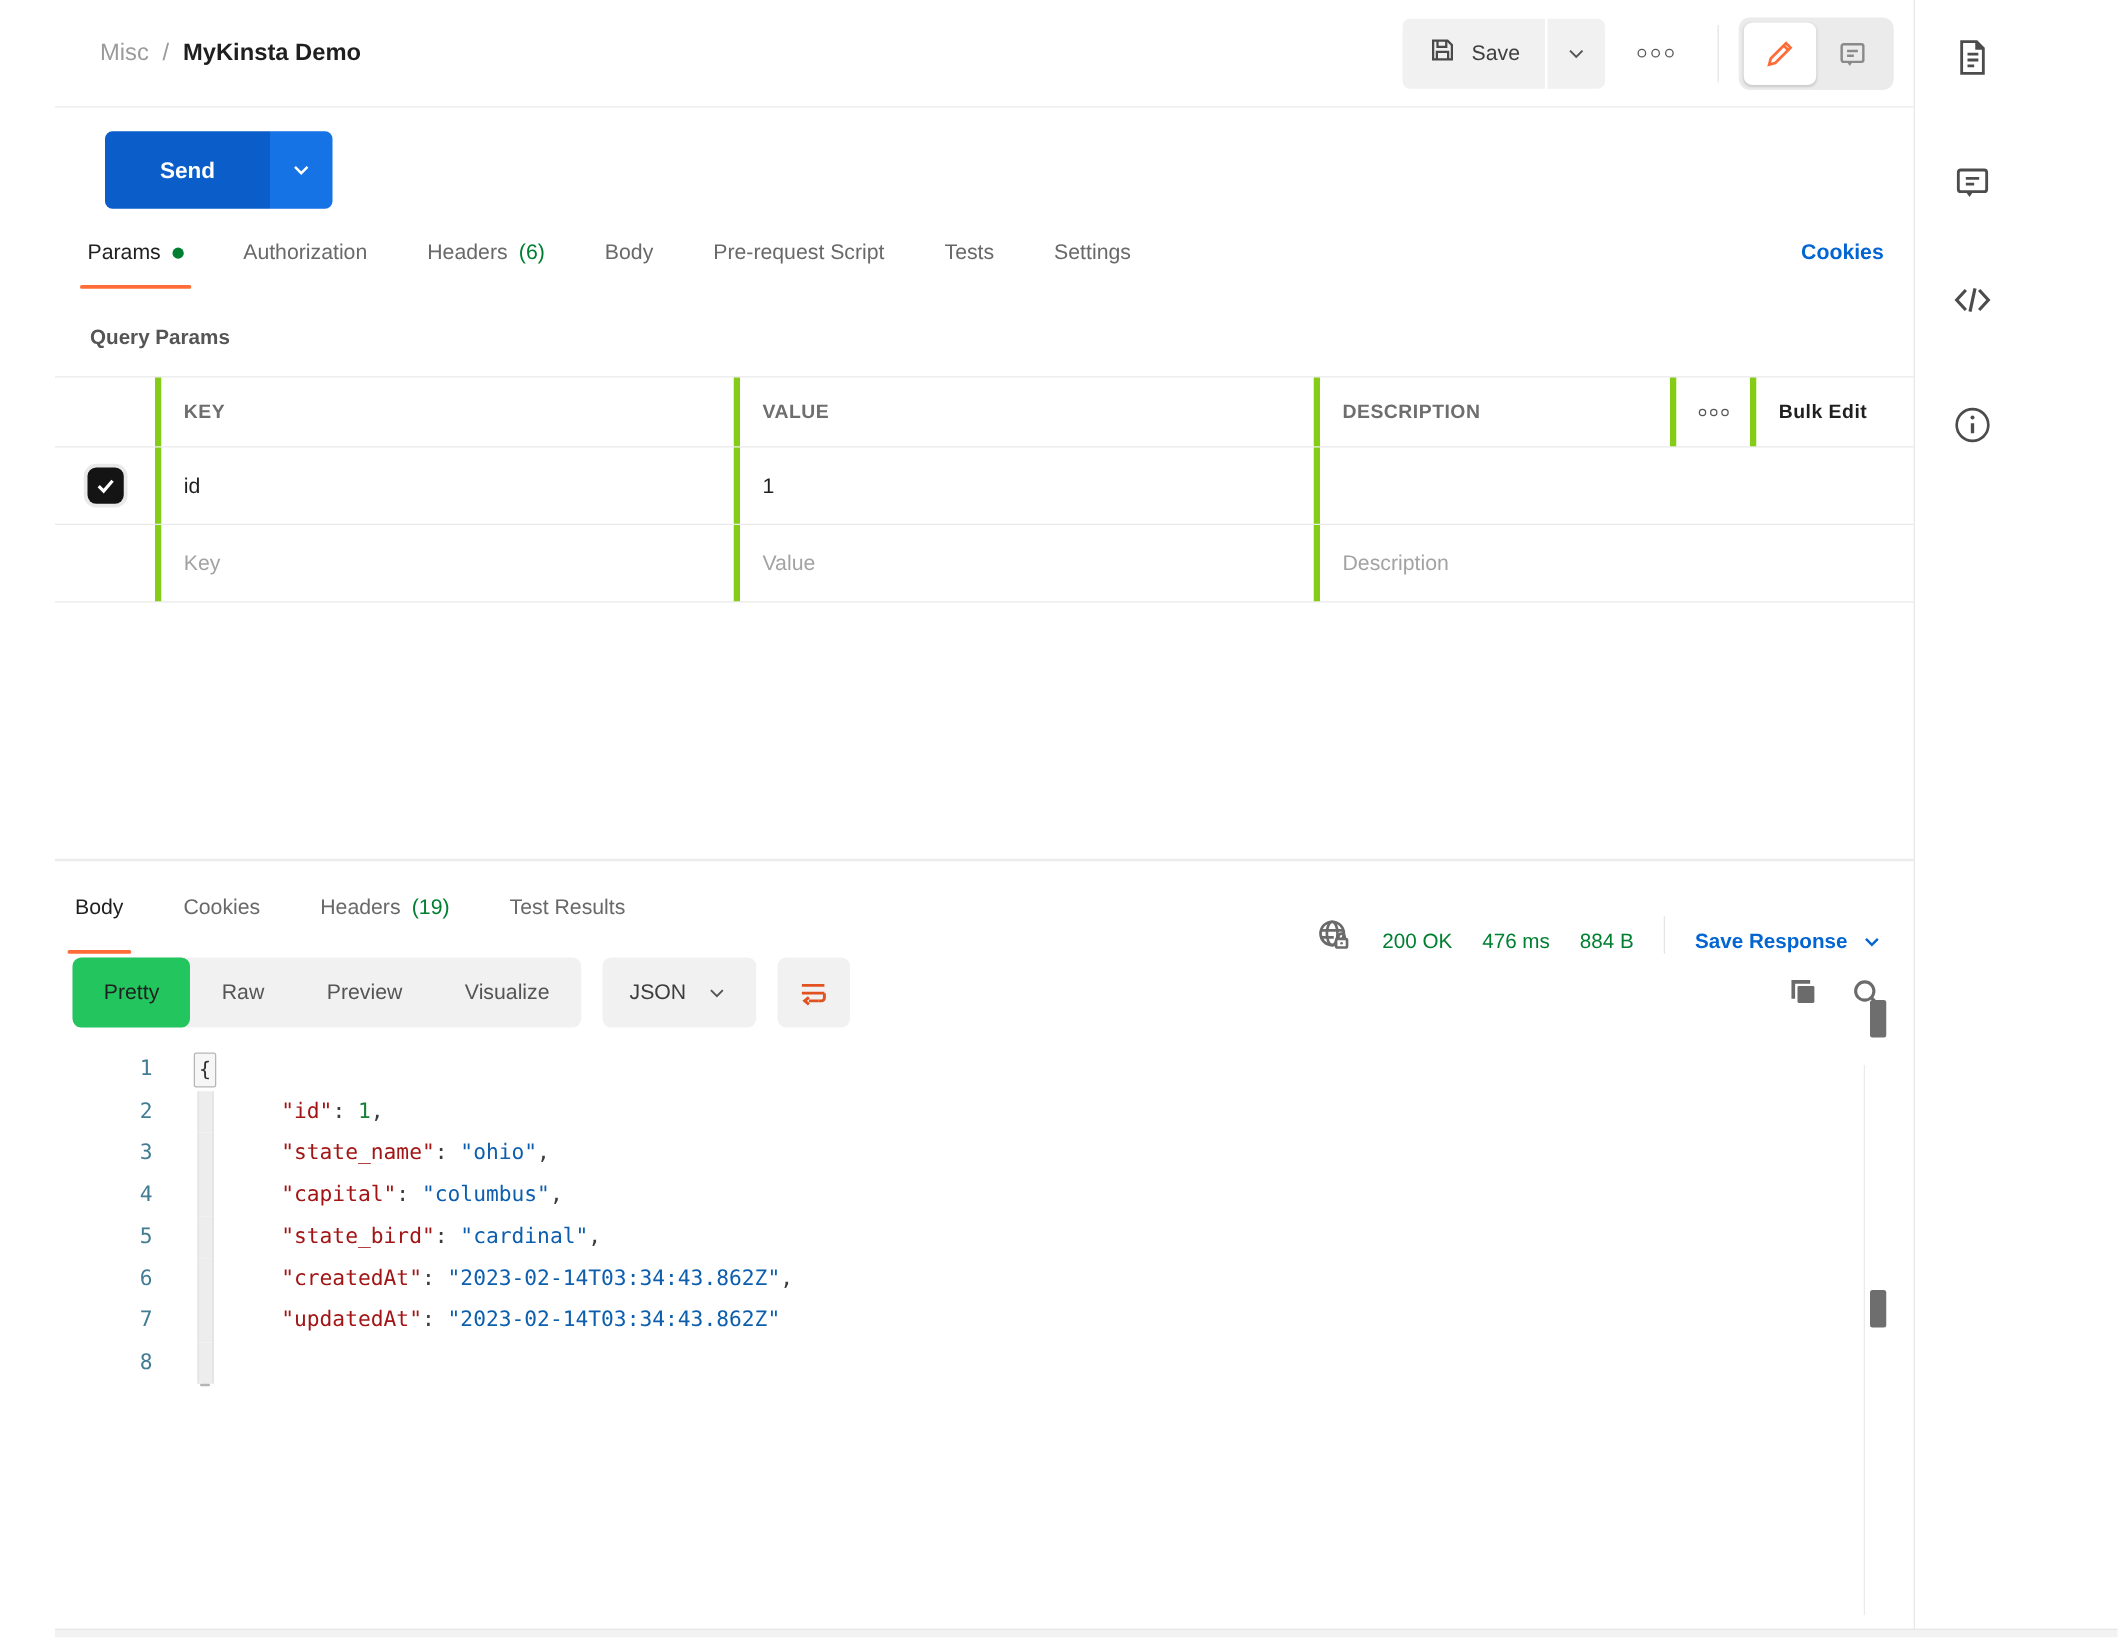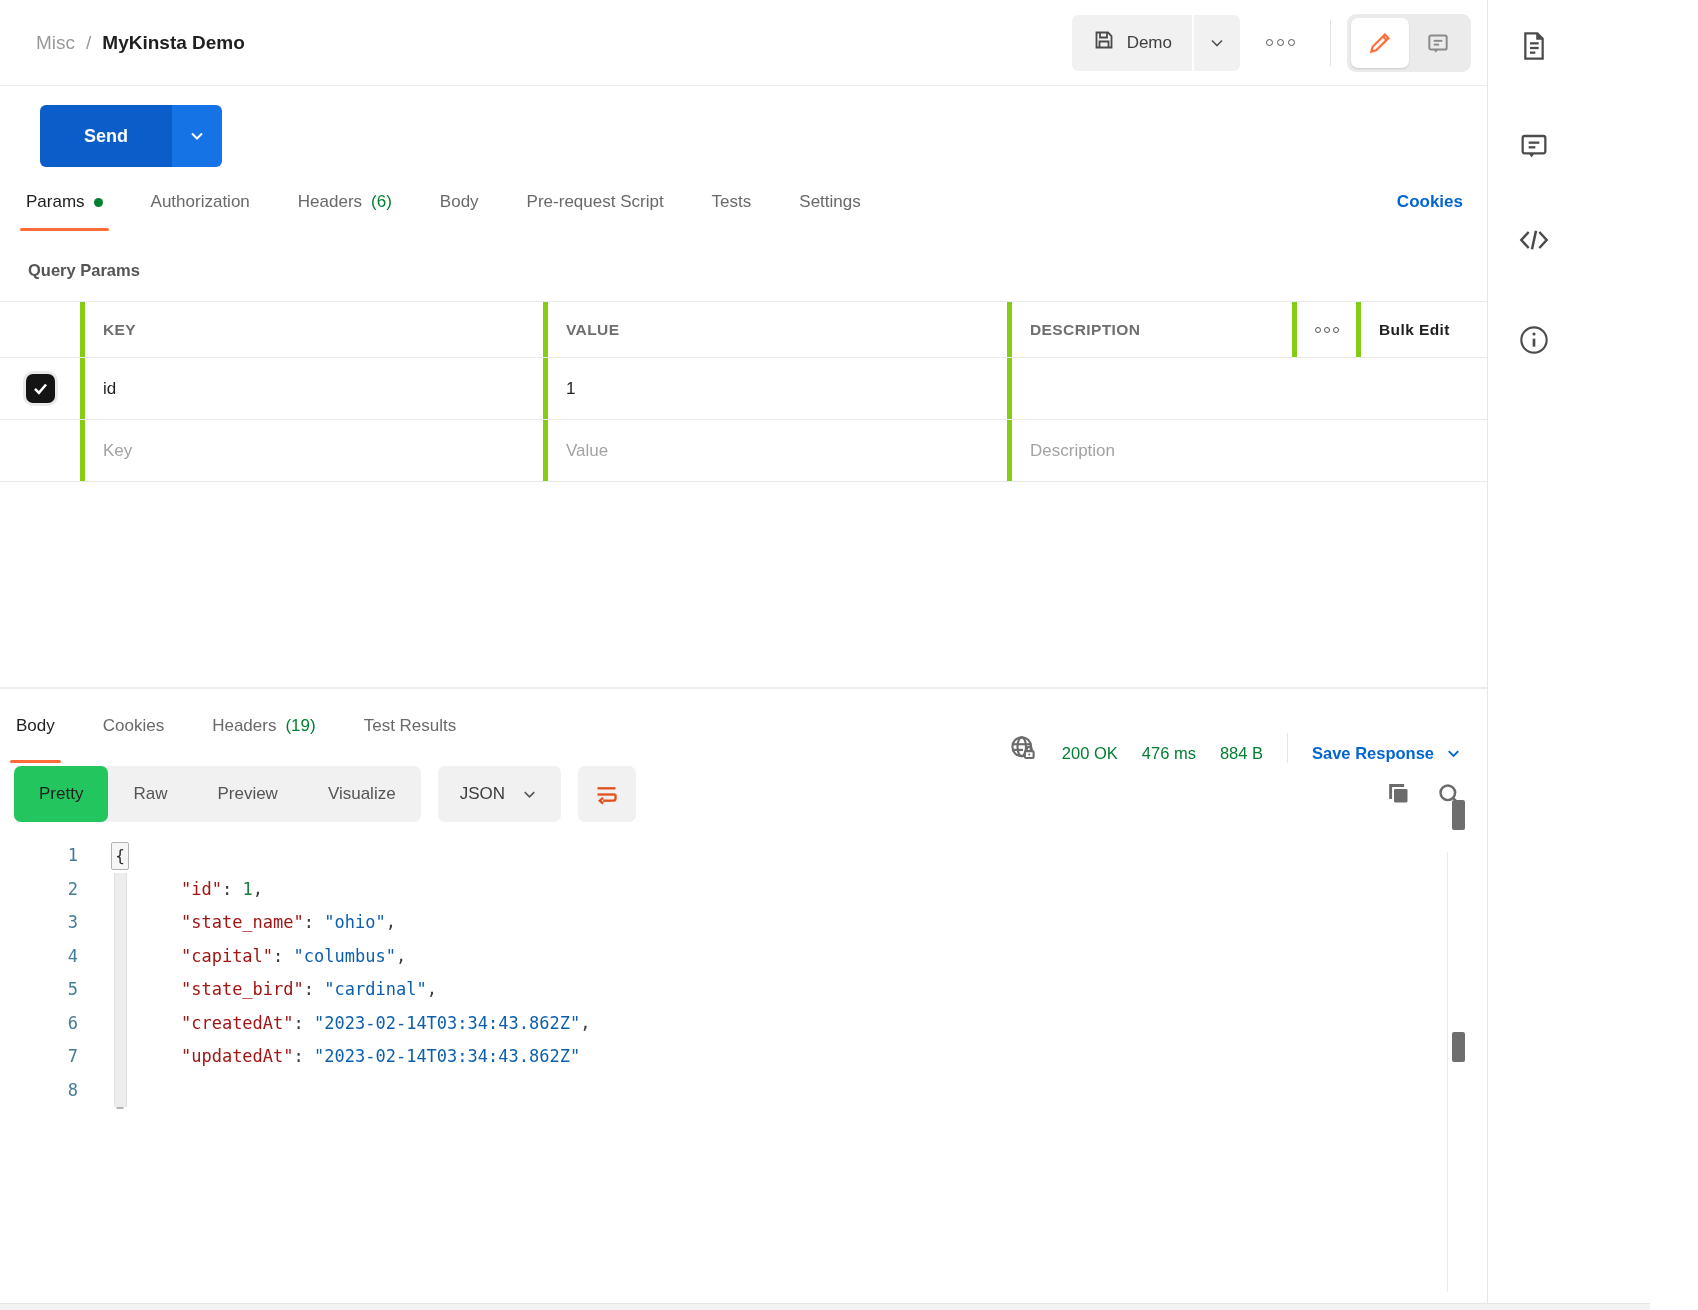--- a/index.html
+++ b/index.html
@@ -1,17 +1,17 @@
 <!DOCTYPE html>
 <html style="--accent: #FF6C37; --green: #007F31; --blue: #0265D2; --send-main: #0B5DC9; --send-split: #1673E6;"><head>
 <meta charset="utf-8">
 <style>
   * { box-sizing: border-box; margin: 0; padding: 0; }
   body { font-family: "Liberation Sans", sans-serif; color: #212121; background: #fff; }
-  .app { position: relative; width: 1650px; height: 1310px; background: #fff; overflow: hidden; }
+  .app { position: relative; width: 1650px; height: 1310px; background: #fff; overflow: hidden; margin-left: 44px; }
   .main { position: absolute; left: 0; top: 0; width: 1487px; height: 1310px; }
   .rail { position: absolute; left: 1487px; top: 0; width: 211px; height: 1310px; border-left: 1px solid #e7e7e7; display: flex; flex-direction: column; align-items: flex-start; padding-left: 30px; }
   .rail svg { display: block; }
 
   
   .topbar { height: 86px; border-bottom: 1px solid #ececec; display: flex; align-items: center; padding: 0 16px 0 36px; }
   .crumb { font-size: 19px; display: flex; align-items: center; gap: 11px; }
   .crumb-parent, .crumb-sep { color: #9a9a9a; }
   .crumb-current { font-weight: 700; color: #1f1f1f; }
   .top-right { margin-left: auto; display: flex; align-items: center; }
@@ -122,21 +122,21 @@
       <div class="top-right">
         <div class="save-split">
           <div class="save-main">
             <span>
               <svg width="24" height="24" viewBox="0 0 24 24" fill="none" stroke="#4a4a4a" stroke-width="1.8">
                   <path d="M4.5 4.5h11.5l3.5 3.5v11.5h-15z"></path>
                   <path d="M8 4.5v5h7v-5"></path>
                   <path d="M7.5 19.5v-6h9v6"></path>
                 </svg>
             </span>
-            <span>Demo</span>
+            <span>Save</span>
           </div>
           <div class="save-caret">
             <svg width="20" height="20" viewBox="0 0 24 24" fill="none" stroke="#555" stroke-width="2">
                 <polyline points="6 9 12 15 18 9"></polyline>
               </svg>
           </div>
         </div>
         <div class="more-btn">
           <span class="more-dot"></span>
           <span class="more-dot"></span>

